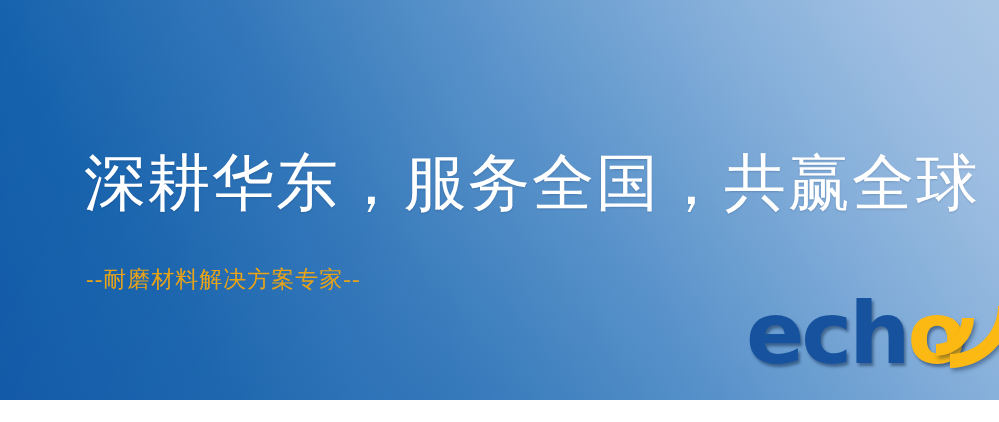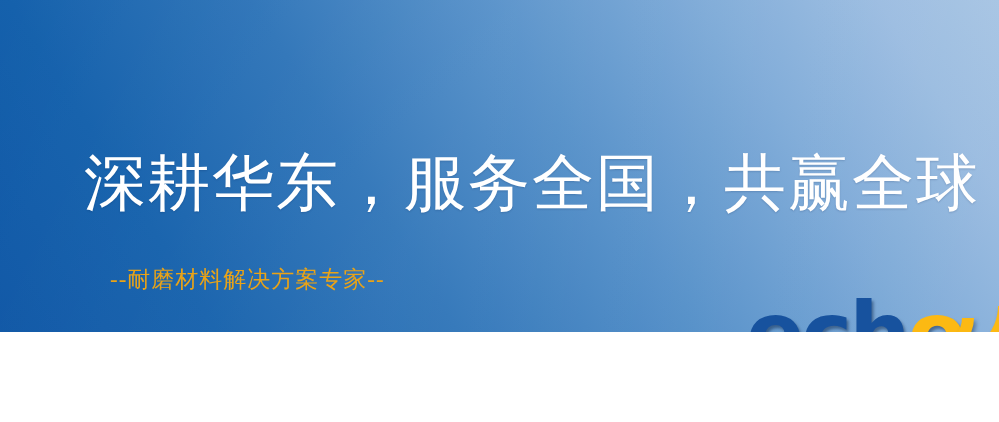--- a/index.html
+++ b/index.html
@@ -3,21 +3,21 @@
 <meta charset="utf-8">
 <style>
   html, body {
     margin: 0;
     padding: 0;
     background: #ffffff;
   }
   #banner {
     position: relative;
     width: 999px;
-    height: 332px;
+    height: 400px;
     overflow: hidden;
     background: linear-gradient(58deg,
        #0f57a6 0%,
        #1561ac 18%,
        #2e74b8 38%,
        #5590c9 58%,
        #7fabd8 76%,
        #9cbde1 90%,
        #a8c5e4 100%);
     font-family: "Liberation Sans", sans-serif;
@@ -50,21 +50,20 @@
   .subtitle {
     position: absolute;
     left: 86px;
     top: 268px;
     font-family: "Liberation Serif", "DejaVu Serif", serif;
     font-size: 23px;
     line-height: 1;
     letter-spacing: 1px;
     color: #e9a317;
     white-space: nowrap;
-    margin-left: 24px;
   }
 
   
   .logo {
     position: absolute;
     left: 742px;
     top: 296px;
     width: 262px;
     height: 126px;
   }

